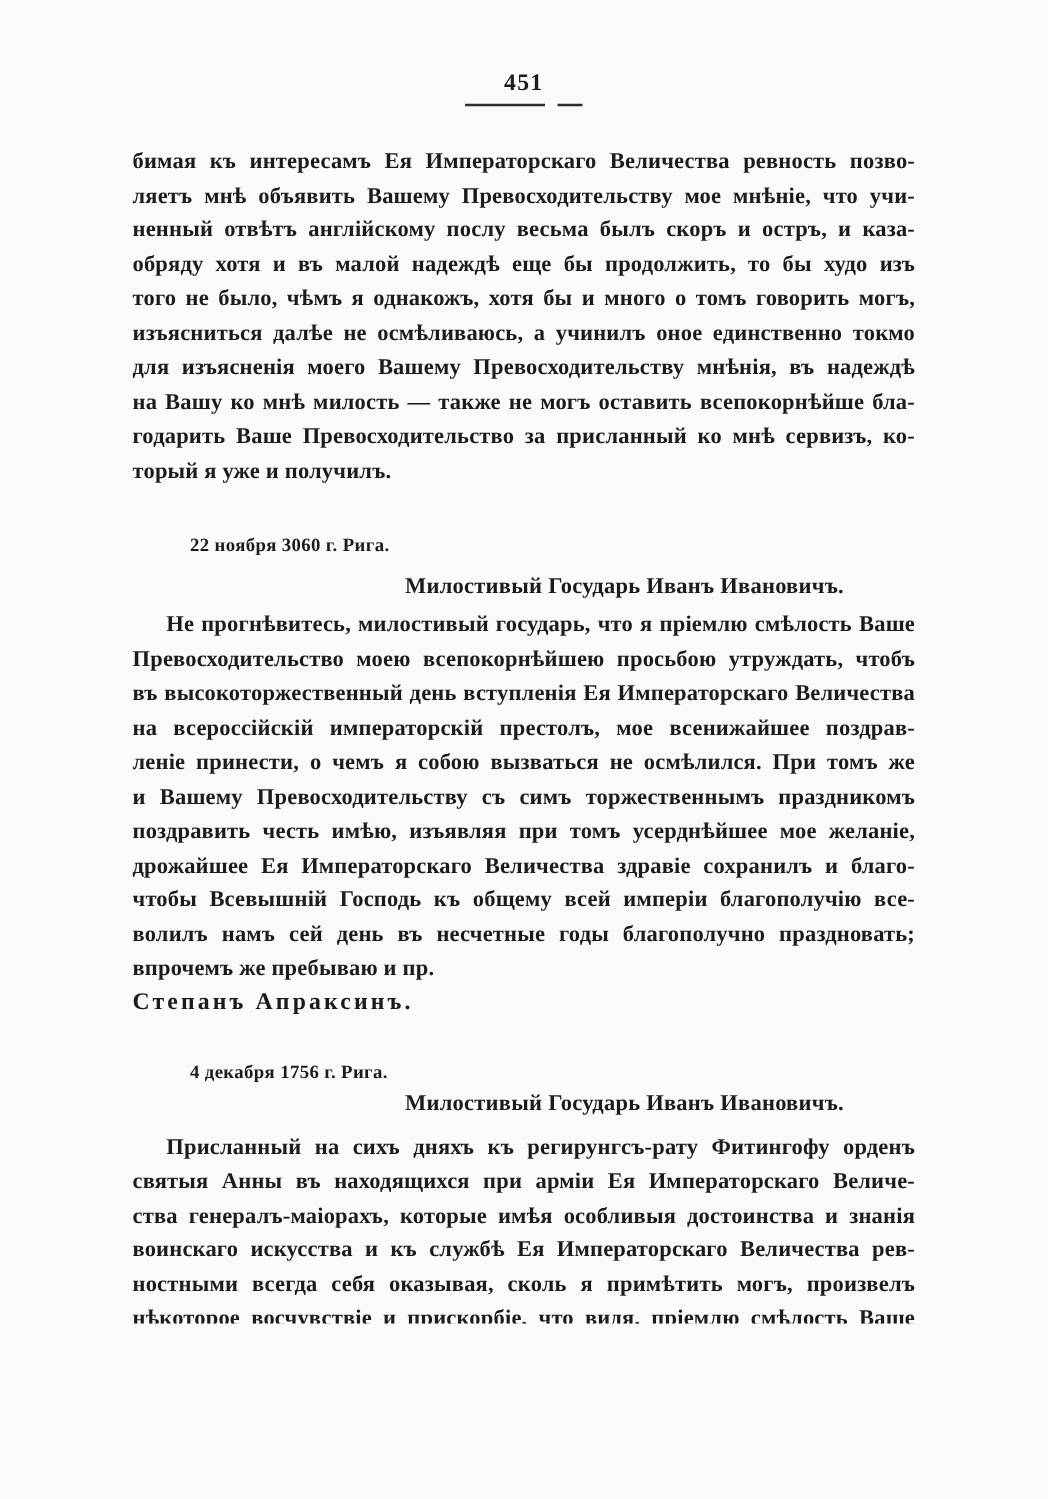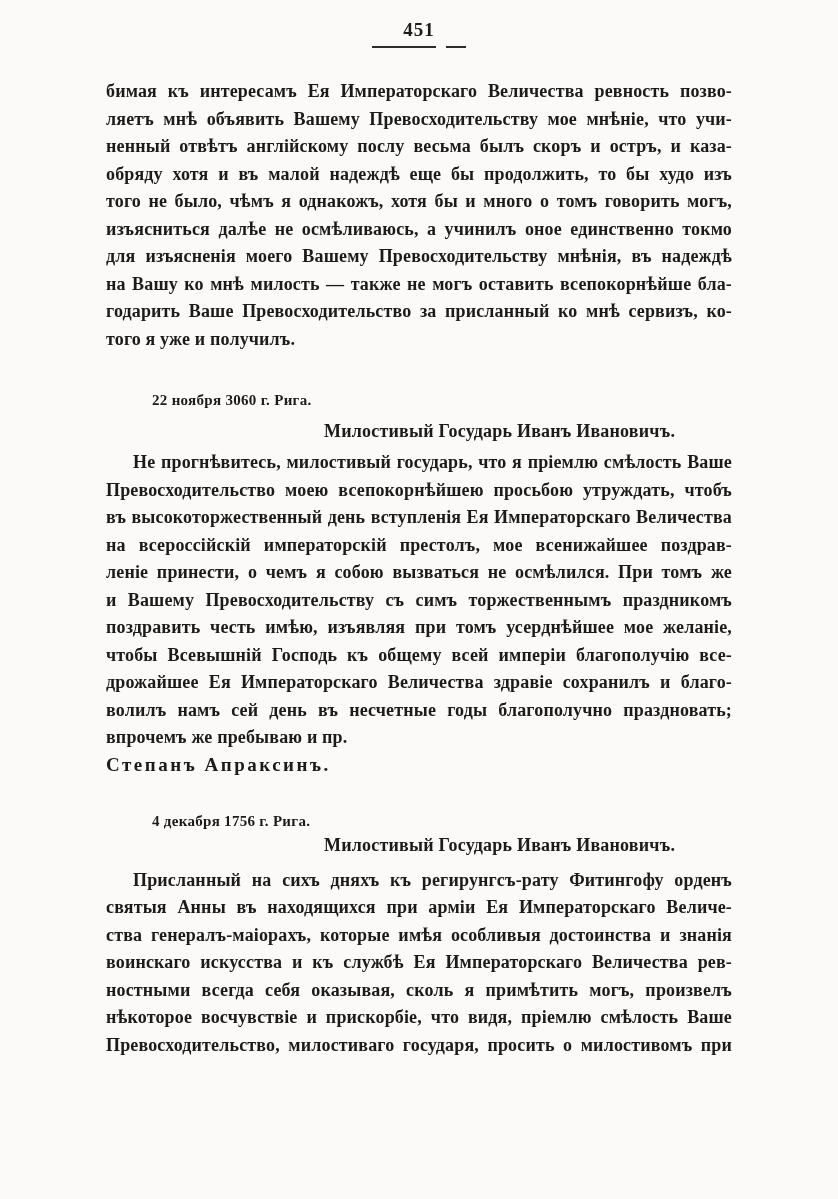--- a/index.html
+++ b/index.html
@@ -5,21 +5,21 @@
   html, body {
     margin: 0;
     padding: 0;
     background: #fbfaf8;
   }
   .page {
     position: relative;
     width: 838px;
     height: 1059px;
     box-sizing: border-box;
-    padding: 20px 106px 0 106px;
+    padding: 57px 106px 0 106px;
     background: #fbfaf8;
     color: #1b1b1b;
     font-family: "Liberation Serif", "DejaVu Serif", serif;
     font-weight: 700;
     overflow: hidden;
   }
   .pagenum-wrap {
     text-align: center;
     line-height: 20px;
   }
@@ -152,37 +152,37 @@
   <div class="para opening">
       <div class="line">бимая къ интересамъ Ея Императорскаго Величества ревность позво-</div>
       <div class="line">ляетъ мнѣ объявить Вашему Превосходительству мое мнѣніе, что учи-</div>
       <div class="line">ненный отвѣтъ англійскому послу весьма былъ скоръ и остръ, и каза-</div>
       <div class="line">обряду хотя и въ малой надеждѣ еще бы продолжить, то бы худо изъ</div>
       <div class="line">того не было, чѣмъ я однакожъ, хотя бы и много о томъ говорить могъ,</div>
       <div class="line">изъясниться далѣе не осмѣливаюсь, а учинилъ оное единственно токмо</div>
       <div class="line">для изъясненія моего Вашему Превосходительству мнѣнія, въ надеждѣ</div>
       <div class="line">на Вашу ко мнѣ милость — также не могъ оставить всепокорнѣйше бла-</div>
       <div class="line">годарить Ваше Превосходительство за присланный ко мнѣ сервизъ, ко-</div>
-      <div class="line line-end">того я уже и получилъ.</div>
+      <div class="line line-end">торый я уже и получилъ.</div>
     </div>
 
   <div class="dateline first">22 ноября 3060 г. Рига.</div>
 
   <div class="salutation first">Милостивый Государь Иванъ Ивановичъ.</div>
 
   <div class="para indent-first letter-body-1">
       <div class="line">Не прогнѣвитесь, милостивый государь, что я пріемлю смѣлость Ваше</div>
       <div class="line">Превосходительство моею всепокорнѣйшею просьбою утруждать, чтобъ</div>
       <div class="line">въ высокоторжественный день вступленія Ея Императорскаго Величества</div>
       <div class="line">на всероссійскій императорскій престолъ, мое всенижайшее поздрав-</div>
       <div class="line">леніе принести, о чемъ я собою вызваться не осмѣлился. При томъ же</div>
       <div class="line">и Вашему Превосходительству съ симъ торжественнымъ праздникомъ</div>
       <div class="line">поздравить честь имѣю, изъявляя при томъ усерднѣйшее мое желаніе,</div>
+      <div class="line">дрожайшее Ея Императорскаго Величества здравіе сохранилъ и благо-</div>
       <div class="line">чтобы Всевышній Господь къ общему всей имперіи благополучію все-</div>
-      <div class="line">дрожайшее Ея Императорскаго Величества здравіе сохранилъ и благо-</div>
       <div class="line">волилъ намъ сей день въ несчетные годы благополучно праздновать;</div>
       <div class="line line-end">впрочемъ же пребываю и пр.</div>
     </div>
 
   <div class="signature">Степанъ Апраксинъ.</div>
 
   <div class="dateline second">4 декабря 1756 г. Рига.</div>
 
   <div class="salutation second">Милостивый Государь Иванъ Ивановичъ.</div>
 

